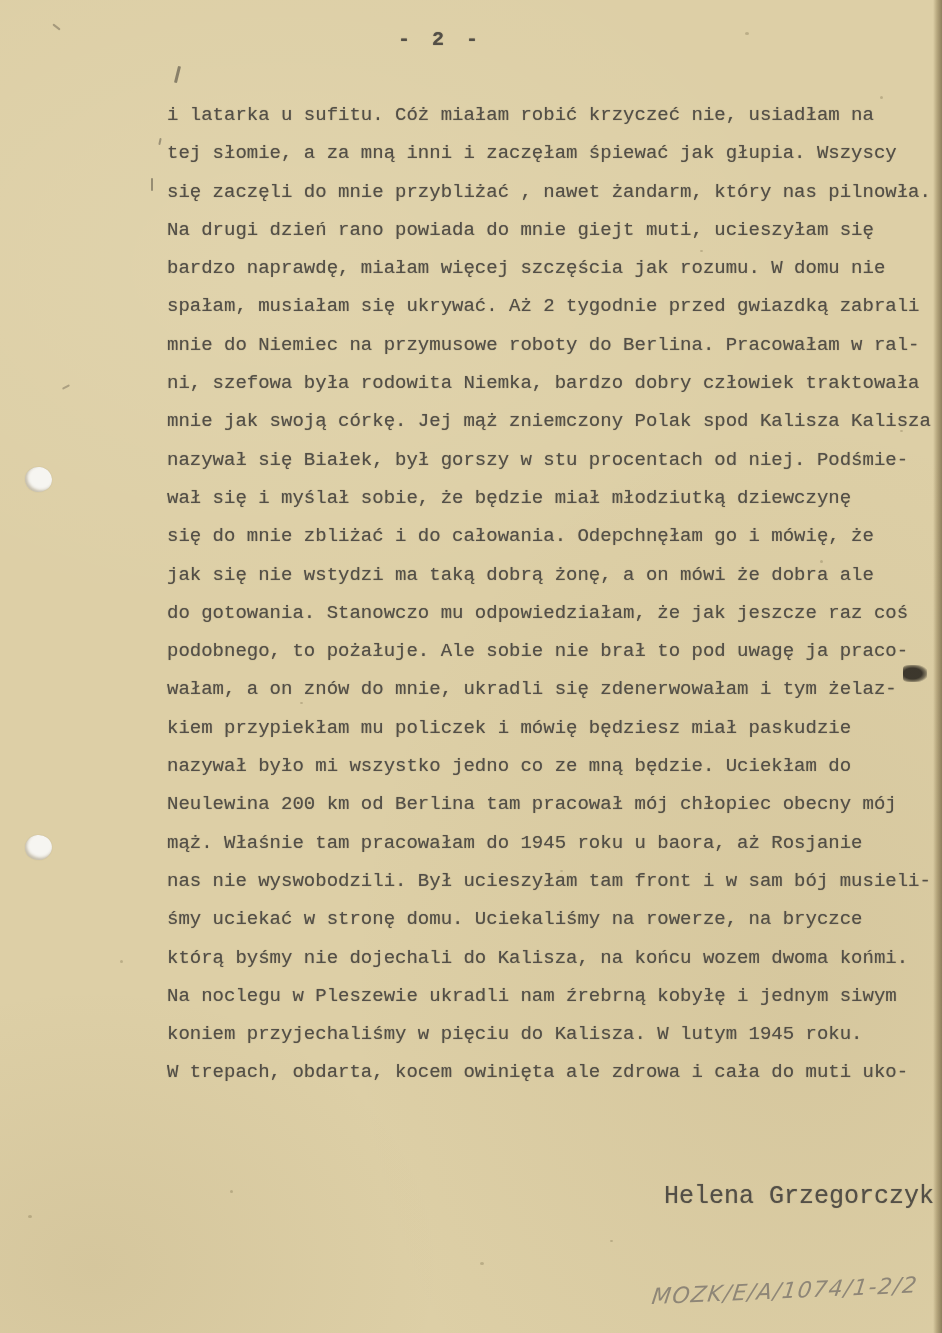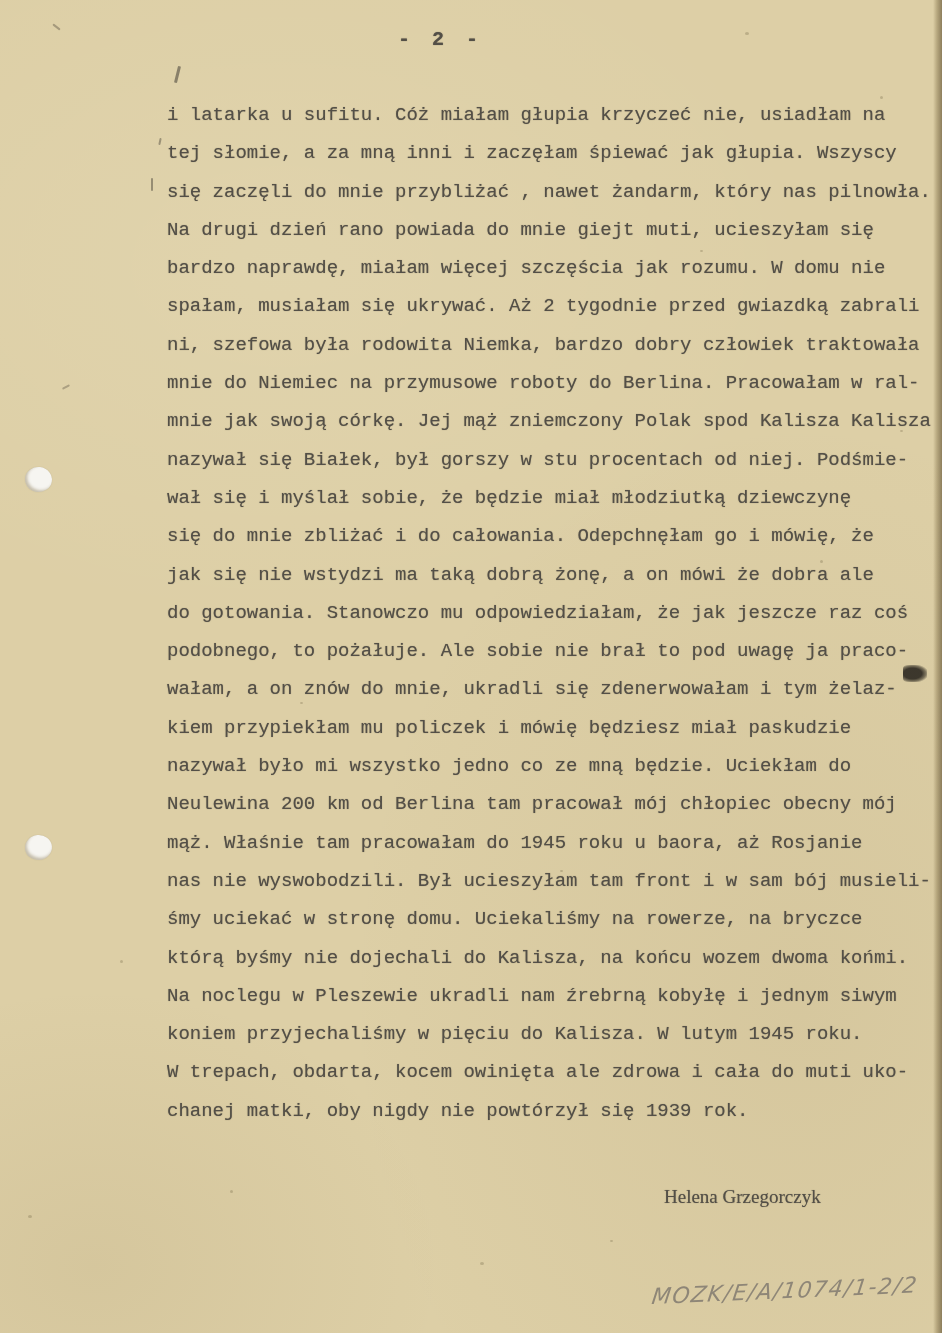--- a/index.html
+++ b/index.html
@@ -41,24 +41,23 @@
     position:absolute;left:167px;top:96px;width:772px;
   }
   .typed-line{
     height:38.3px;line-height:38.3px;
     font-size:19px;white-space:pre;
     color:var(--ink);
     text-shadow:0 0 1px rgba(73,67,55,0.55);
   }
   .signature{
     position:absolute;left:664px;top:1183px;
-    font-size:19px;line-height:28px;white-space:pre;
+    font-size:25px;line-height:28px;white-space:pre;
     color:var(--ink);
     text-shadow:0 0 1px rgba(73,67,55,0.55);
-    font-family:Liberation Serif, serif;
   }
   .archive-ref{
     position:absolute;left:652px;top:1284px;
     font-family:"DejaVu Sans",sans-serif;
     font-style:italic;
     font-size:22px;letter-spacing:1.5px;
     color:var(--pencil);
     transform:rotate(-2.5deg) skewX(-10deg);
     transform-origin:left center;
     white-space:pre;
@@ -96,47 +95,46 @@
   .s12{left:560px;top:870px;width:3px;height:2px;}
 </style>
 </head>
 <body>
 
 <div class="page">
 
   <div class="page-number">- 2 -</div>
 
   <div class="typed-body">
-      <div class="typed-line">i latarka u sufitu. Cóż miałam głupia krzyczeć nie, usiadłam na</div>
+      <div class="typed-line">i latarka u sufitu. Cóż miałam robić krzyczeć nie, usiadłam na</div>
       <div class="typed-line">tej słomie, a za mną inni i zaczęłam śpiewać jak głupia. Wszyscy</div>
       <div class="typed-line">się zaczęli do mnie przybliżać , nawet żandarm, który nas pilnowła.</div>
       <div class="typed-line">Na drugi dzień rano powiada do mnie giejt muti, ucieszyłam się</div>
       <div class="typed-line">bardzo naprawdę, miałam więcej szczęścia jak rozumu. W domu nie</div>
       <div class="typed-line">spałam, musiałam się ukrywać. Aż 2 tygodnie przed gwiazdką zabrali</div>
+      <div class="typed-line">mnie do Niemiec na przymusowe roboty do Berlina. Pracowałam w ral-</div>
       <div class="typed-line">ni, szefowa była rodowita Niemka, bardzo dobry człowiek traktowała</div>
-      <div class="typed-line">mnie do Niemiec na przymusowe roboty do Berlina. Pracowałam w ral-</div>
       <div class="typed-line">mnie jak swoją córkę. Jej mąż zniemczony Polak spod Kalisza Kalisza</div>
       <div class="typed-line">nazywał się Białek, był gorszy w stu procentach od niej. Podśmie-</div>
       <div class="typed-line">wał się i myślał sobie, że będzie miał młodziutką dziewczynę</div>
       <div class="typed-line">się do mnie zbliżać i do całowania. Odepchnęłam go i mówię, że</div>
       <div class="typed-line">jak się nie wstydzi ma taką dobrą żonę, a on mówi że dobra ale</div>
       <div class="typed-line">do gotowania. Stanowczo mu odpowiedziałam, że jak jeszcze raz coś</div>
       <div class="typed-line">podobnego, to pożałuje. Ale sobie nie brał to pod uwagę ja praco-</div>
       <div class="typed-line">wałam, a on znów do mnie, ukradli się zdenerwowałam i tym żelaz-</div>
       <div class="typed-line">kiem przypiekłam mu policzek i mówię będziesz miał paskudzie</div>
       <div class="typed-line">nazywał było mi wszystko jedno co ze mną będzie. Uciekłam do</div>
       <div class="typed-line">Neulewina 200 km od Berlina tam pracował mój chłopiec obecny mój</div>
       <div class="typed-line">mąż. Właśnie tam pracowałam do 1945 roku u baora, aż Rosjanie</div>
       <div class="typed-line">nas nie wyswobodzili. Był ucieszyłam tam front i w sam bój musieli-</div>
       <div class="typed-line">śmy uciekać w stronę domu. Uciekaliśmy na rowerze, na bryczce</div>
       <div class="typed-line">którą byśmy nie dojechali do Kalisza, na końcu wozem dwoma końmi.</div>
       <div class="typed-line">Na noclegu w Pleszewie ukradli nam źrebrną kobyłę i jednym siwym</div>
       <div class="typed-line">koniem przyjechaliśmy w pięciu do Kalisza. W lutym 1945 roku.</div>
       <div class="typed-line">W trepach, obdarta, kocem owinięta ale zdrowa i cała do muti uko-</div>
-      <div class="typed-line">chanej matki, oby nigdy nie powtórzył się 1939 rok.</div>
     </div>
 
   <div class="ink-blot"></div>
 
   <div class="signature">Helena Grzegorczyk</div>
 
   <div class="archive-ref">MOZK/E/A/1074/1-2/2</div>
 
   <div class="punch-hole hole-1"></div>
   <div class="punch-hole hole-2"></div>

